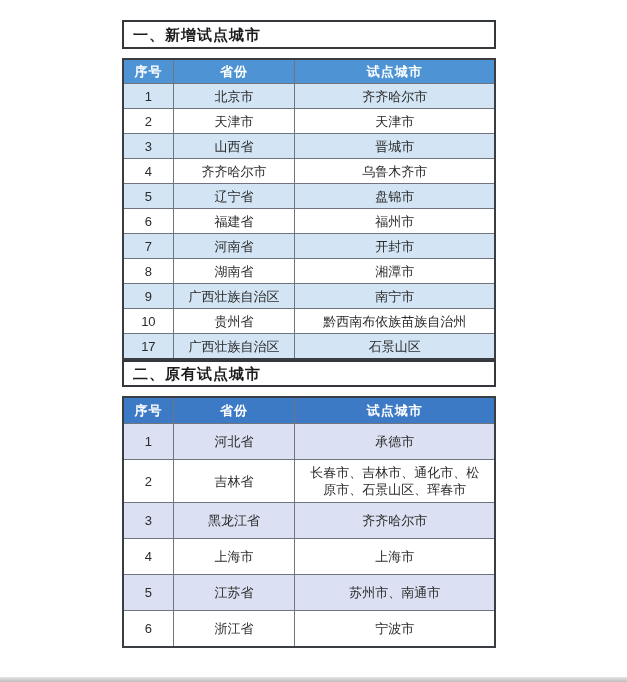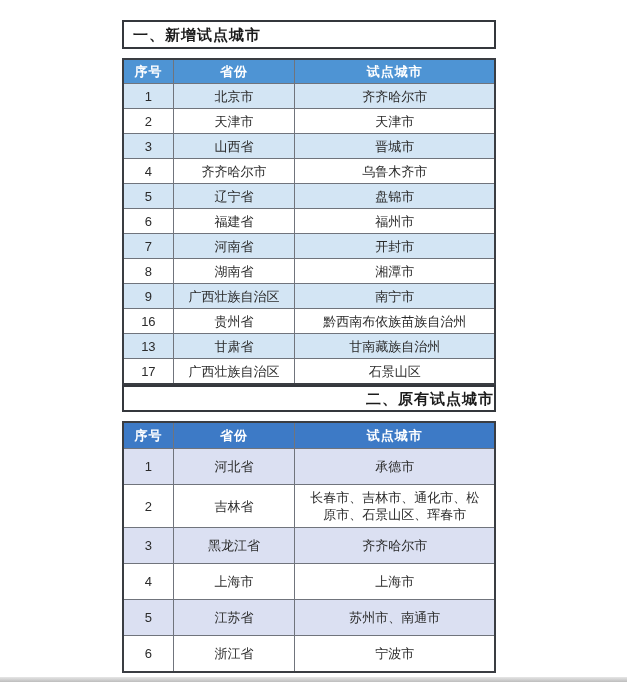--- a/index.html
+++ b/index.html
@@ -35,21 +35,20 @@
     font-size: 15px;
     font-weight: bold;
     color: #1c1c1c;
     letter-spacing: 1px;
     margin: 0 0 9px 0;
   }
   .section-title-box.second {
     margin-top: 0;
     height: 27px;
     line-height: 23px;
-    text-align: right;
   }
   table.data-table {
     border-collapse: collapse;
     table-layout: fixed;
     width: 374px;
     margin: 0 0 0 0;
     border: 2px solid #3a3d42;
   }
   table.data-table th, table.data-table td {
     border: 1px solid #70747c;
@@ -154,28 +153,23 @@
               <td>8</td>
               <td>湖南省</td>
               <td>湘潭市</td>
             </tr>
             <tr>
               <td>9</td>
               <td>广西壮族自治区</td>
               <td>南宁市</td>
             </tr>
             <tr>
-              <td>16</td>
+              <td>10</td>
               <td>贵州省</td>
               <td>黔西南布依族苗族自治州</td>
-            </tr>
-            <tr>
-              <td>13</td>
-              <td>甘肃省</td>
-              <td>甘南藏族自治州</td>
             </tr>
             <tr>
               <td>17</td>
               <td>广西壮族自治区</td>
               <td>石景山区</td>
             </tr>
           </tbody>
       </table>
     </section>
 

